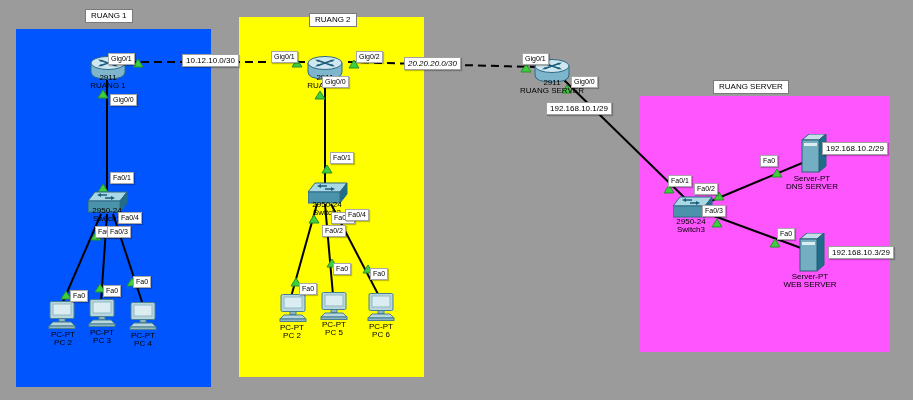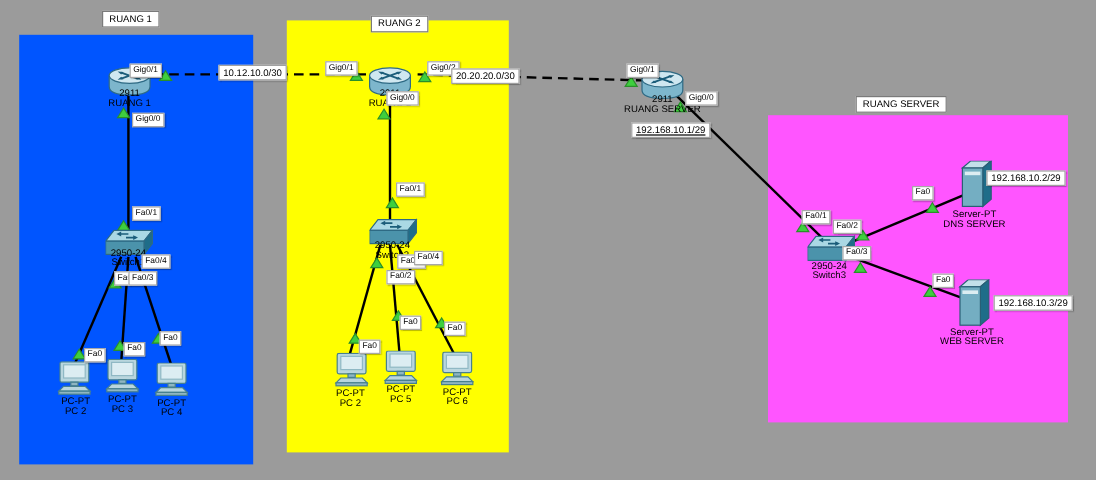--- a/index.html
+++ b/index.html
@@ -310,18 +310,18 @@
   <div class="plabel" style="left:70px;top:290px;">Fa0</div>
   <div class="plabel" style="left:103px;top:285px;">Fa0</div>
   <div class="plabel" style="left:133px;top:276px;">Fa0</div>
   <div class="plabel" style="left:299px;top:283px;">Fa0</div>
   <div class="plabel" style="left:333px;top:263px;">Fa0</div>
   <div class="plabel" style="left:370px;top:268px;">Fa0</div>
   <div class="plabel" style="left:760px;top:155px;">Fa0</div>
   <div class="plabel" style="left:777px;top:228px;">Fa0</div>
 
   <div class="netlabel" style="left:182px;top:54px;">10.12.10.0/30</div>
-  <div class="netlabel" style="left:376px;top:57px;">20.20.20.0/30</div>
-  <div class="netlabel" style="left:526px;top:102px;text-decoration:underline;">192.168.10.1/29</div>
+  <div class="netlabel" style="left:404px;top:57px;font-style:italic;">20.20.20.0/30</div>
+  <div class="netlabel" style="left:546px;top:102px;">192.168.10.1/29</div>
   <div class="netlabel" style="left:822px;top:142px;">192.168.10.2/29</div>
   <div class="netlabel" style="left:828px;top:246px;text-align:center;">192.168.10.3/29</div>
 
 </div>
 
 </body></html>

